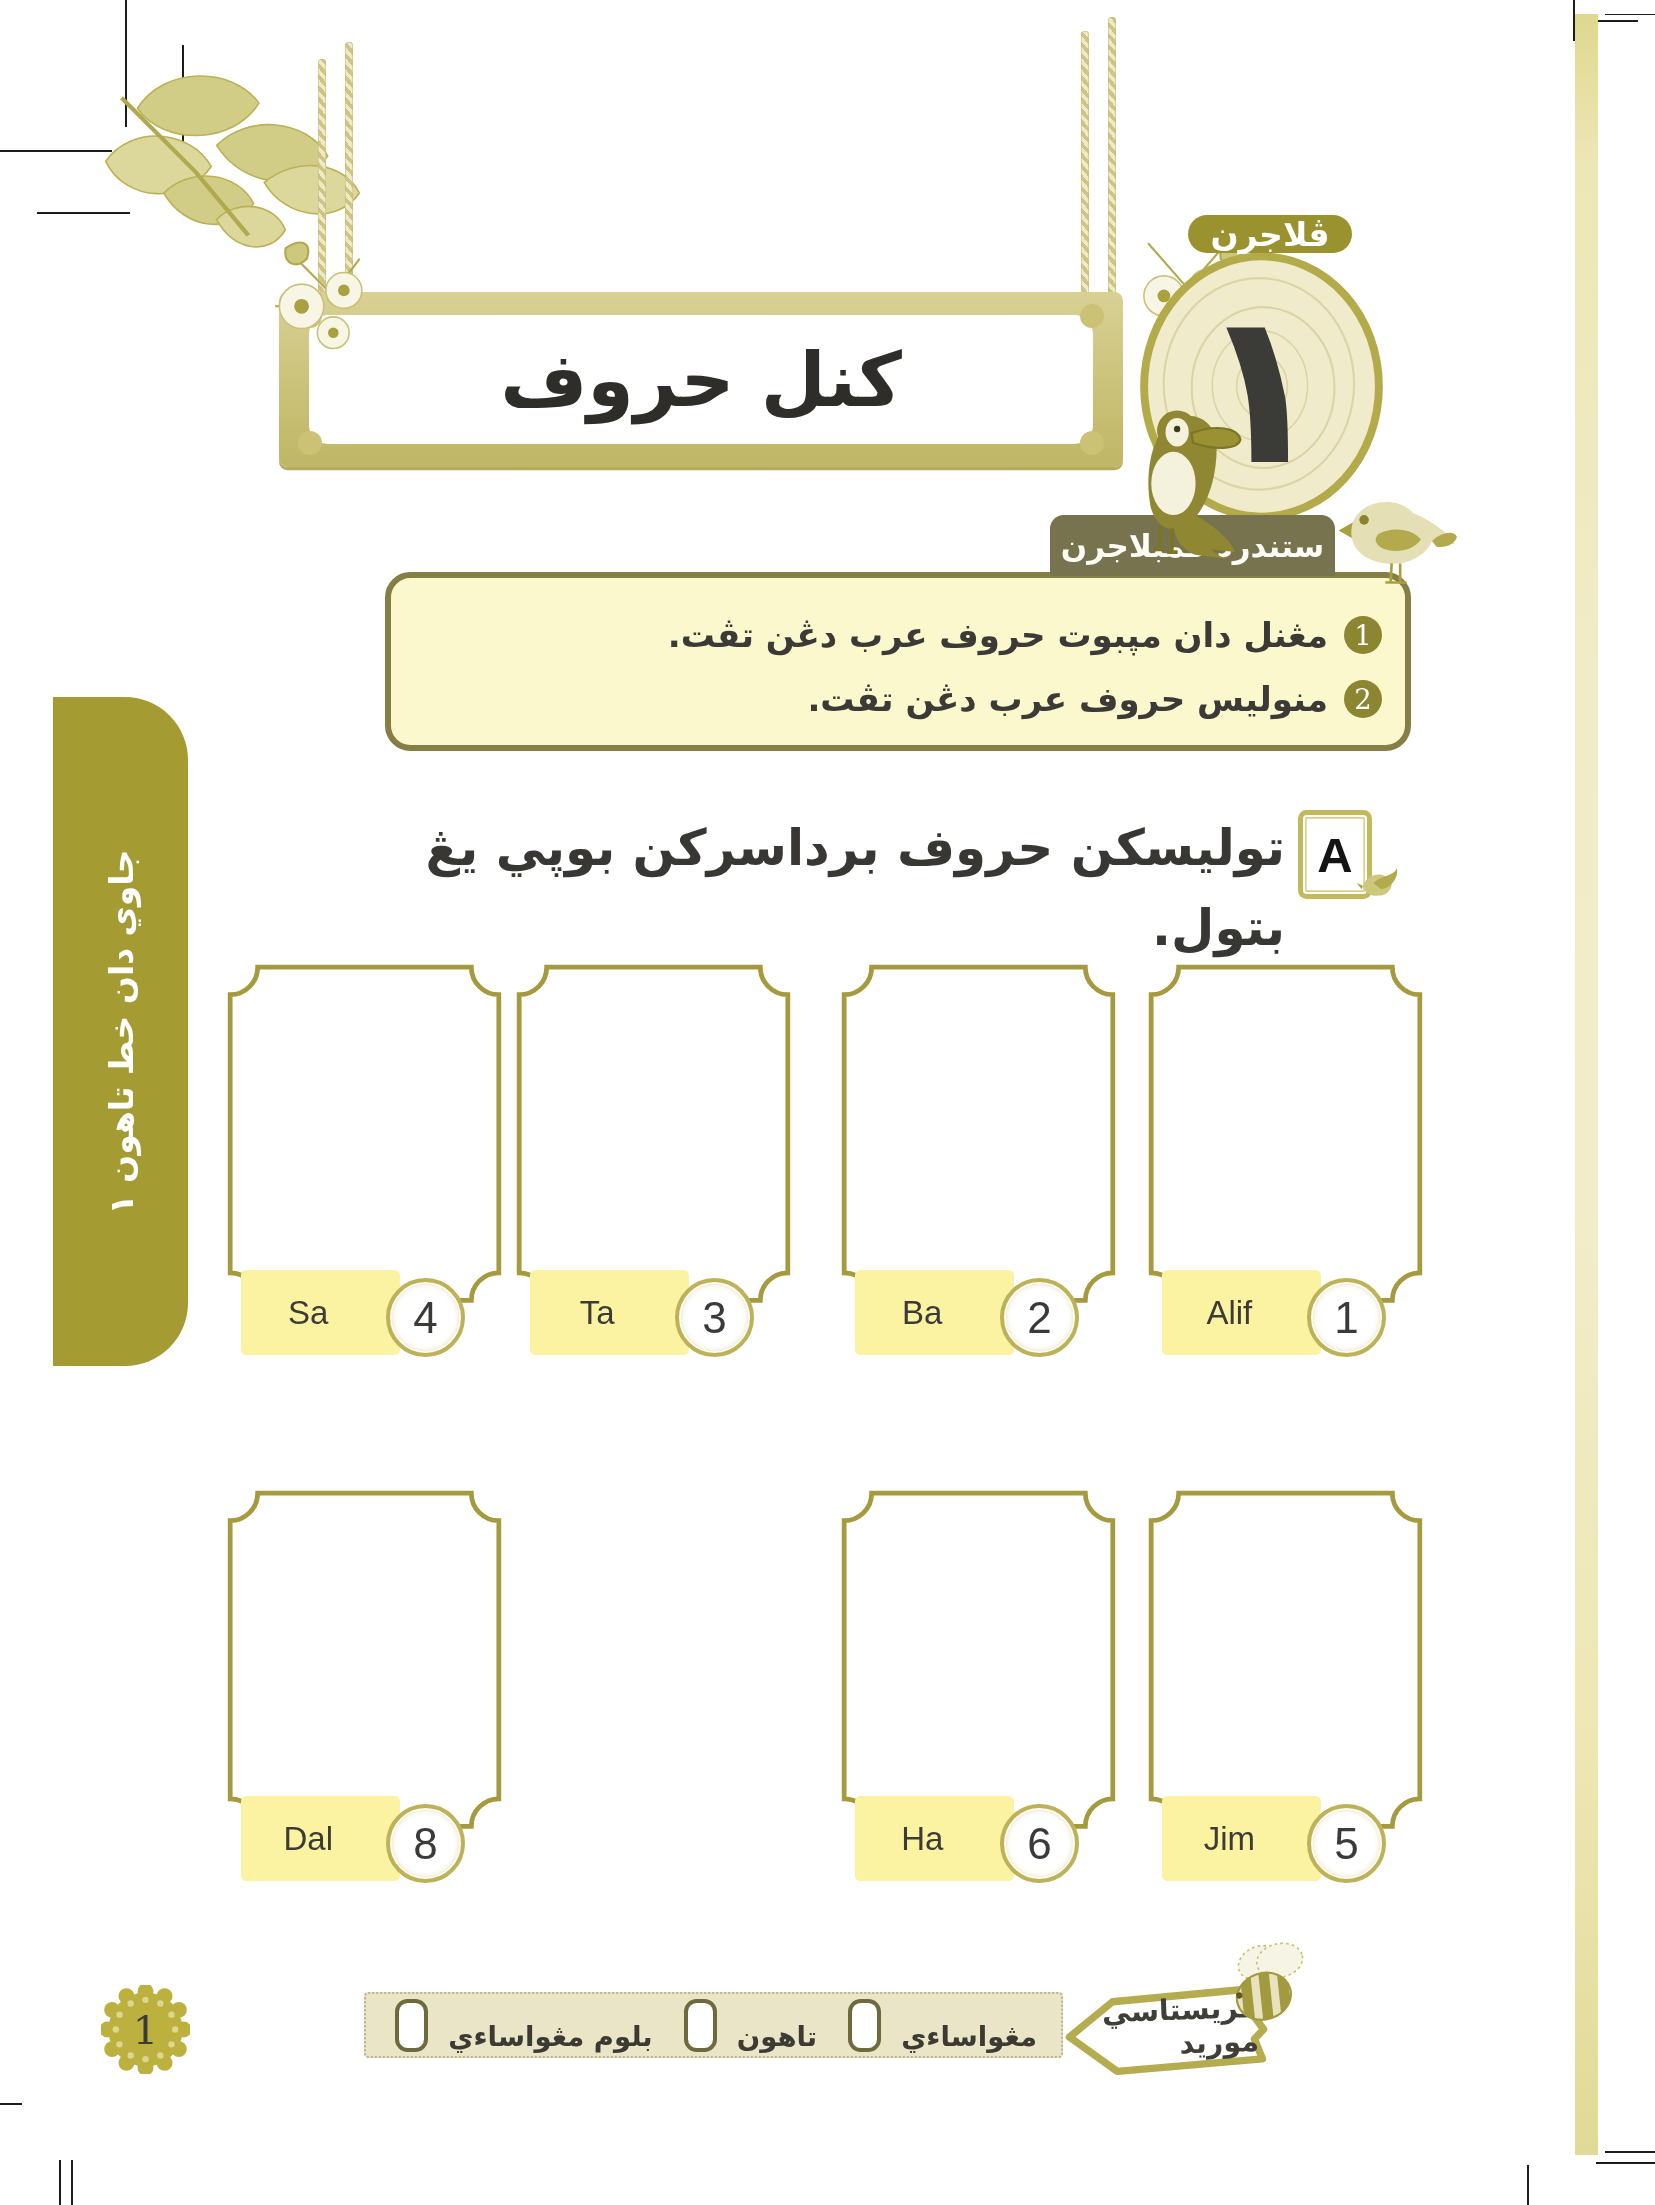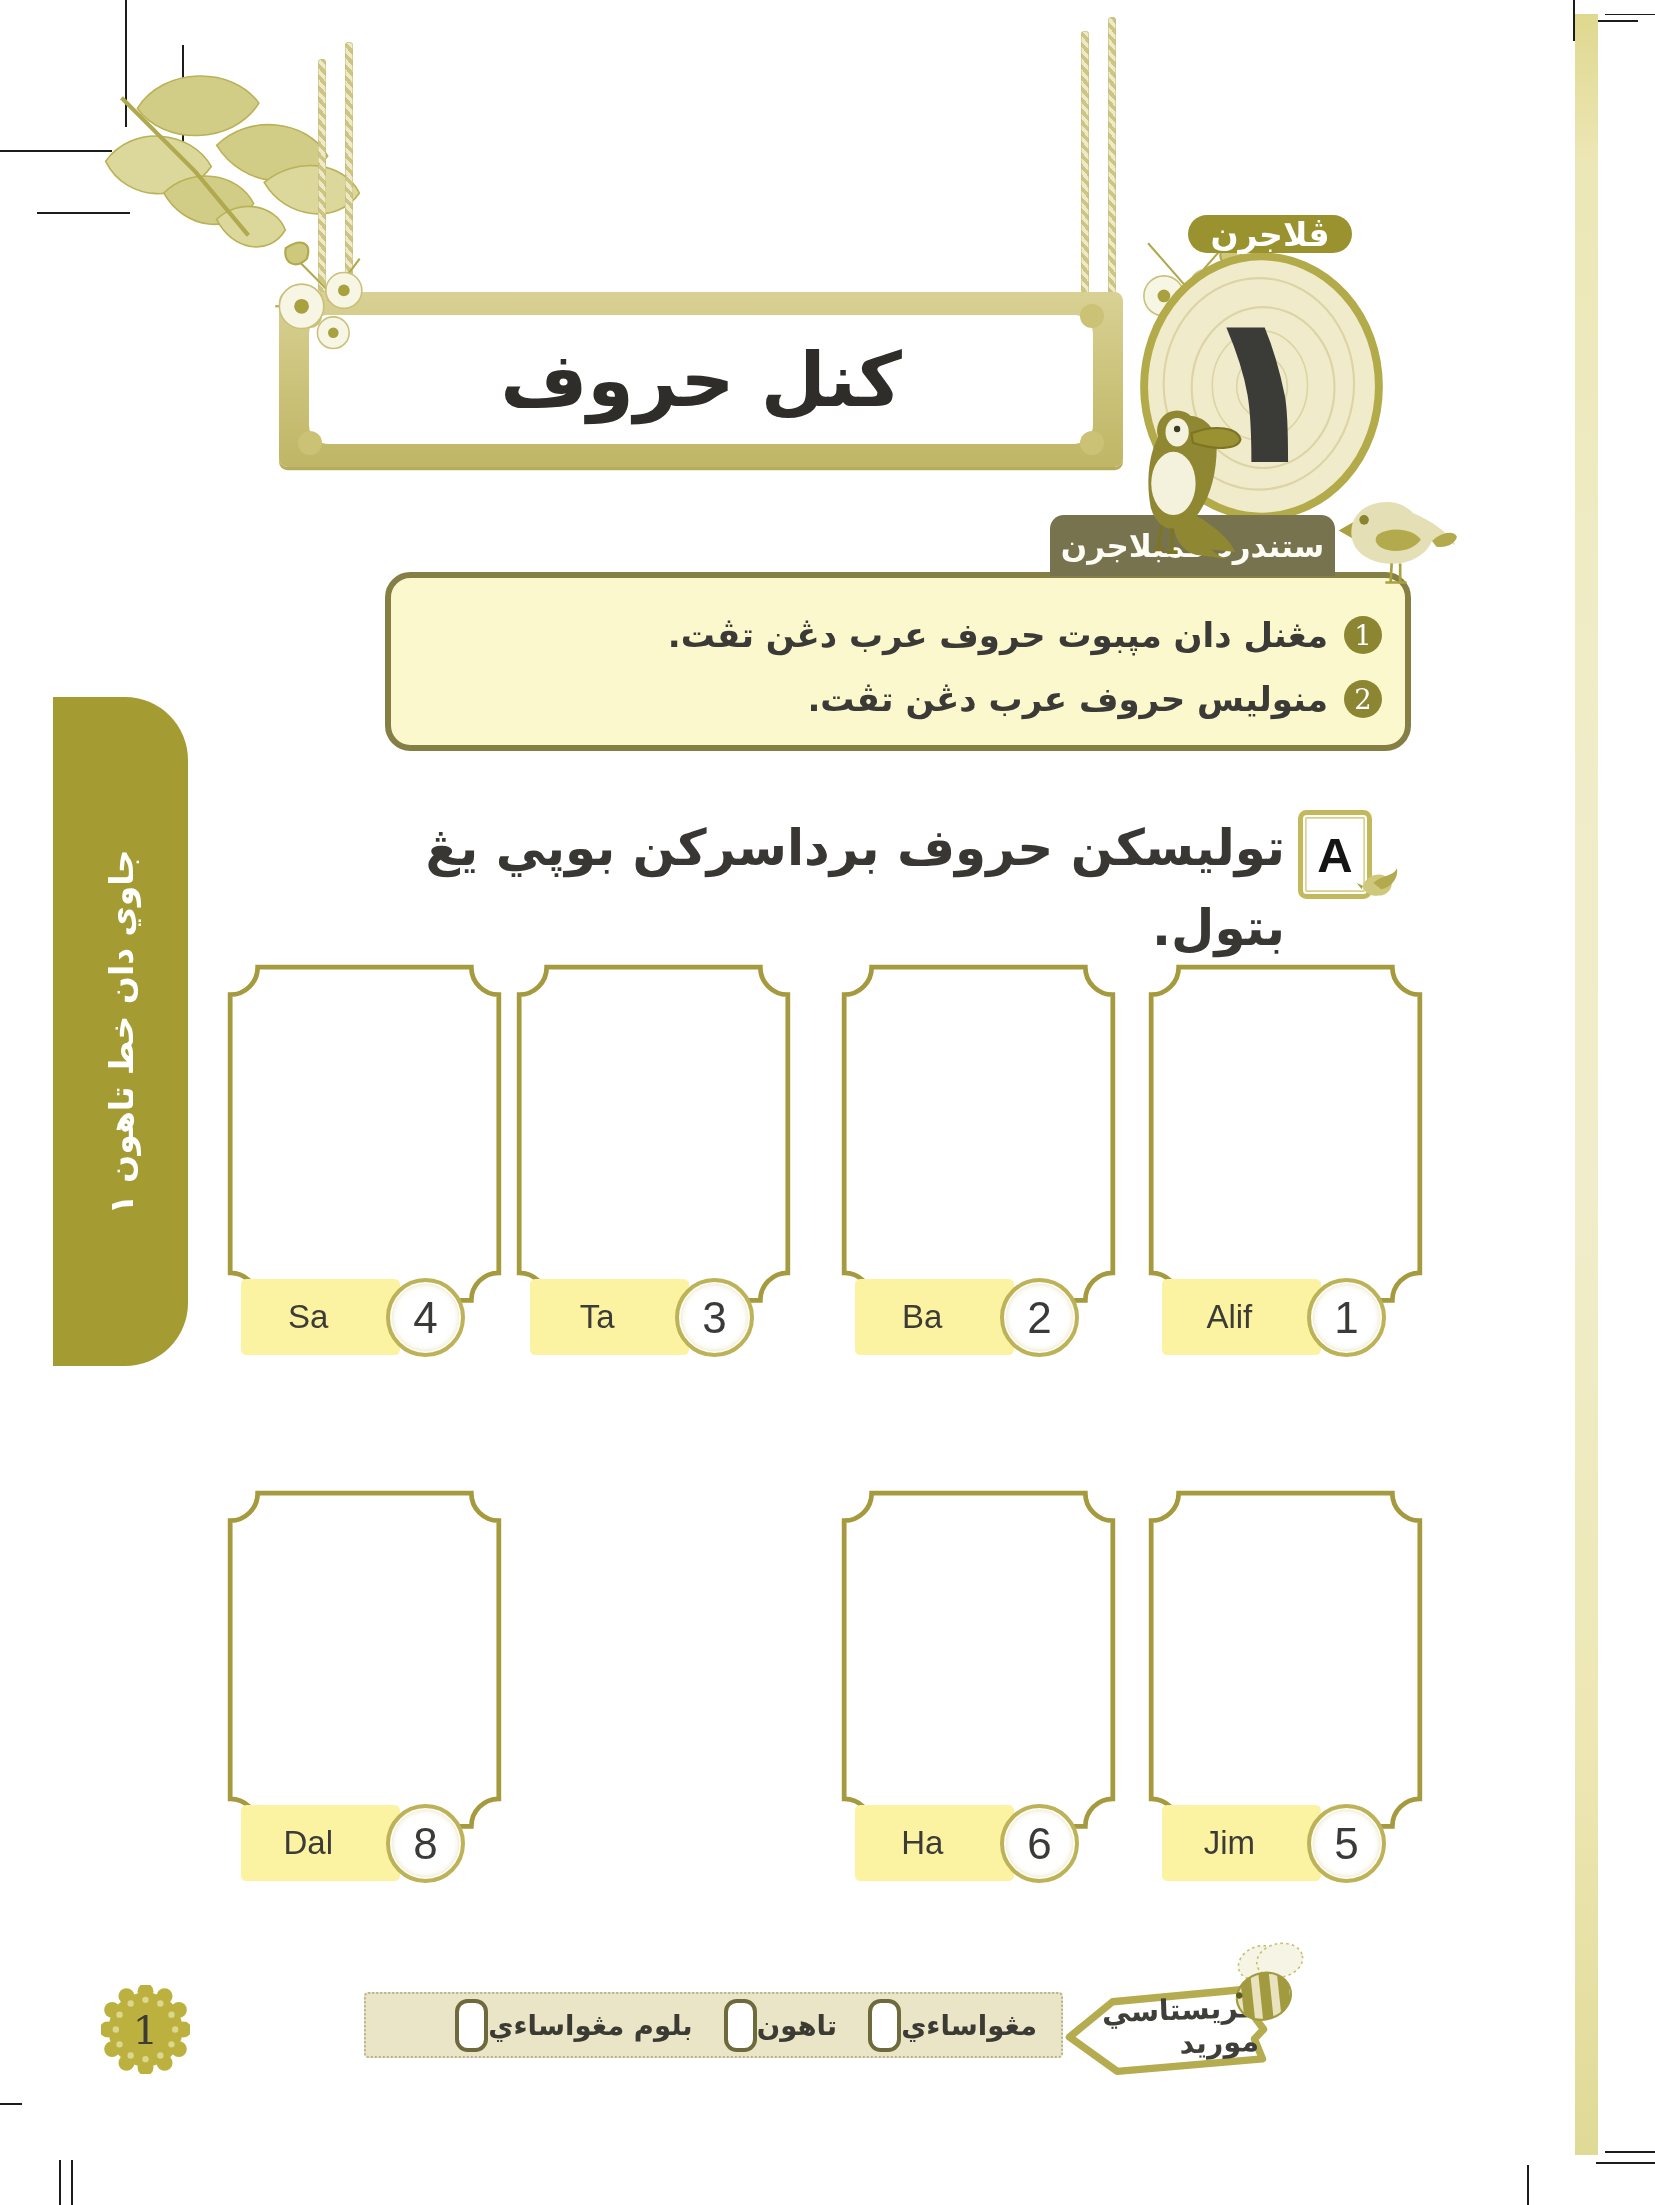--- a/index.html
+++ b/index.html
@@ -84,21 +84,21 @@
   }
   .instruction{
     left:365px; top:808px; width:920px; height:80px; line-height:80px;
     direction:rtl; text-align:right; font-size:50px; font-weight:bold; color:#383733;
   }
 
   
   .wbox{position:absolute; width:275px; height:340px;}
   .wbox svg{position:absolute; inset:0;}
   .wbox-label{
-    position:absolute; left:13.8px; bottom:-51px; width:159px; height:76px;
+    position:absolute; left:13.8px; bottom:-51px; width:159px; height:85px;
     background:#fcf3a2; border-radius:5.3px; z-index:2;
     display:flex; align-items:center; justify-content:center; padding-right:24px; box-sizing:border-box;
     font-family:"Liberation Sans", sans-serif; font-size:33px; color:#3c3b37;
   }
   .wbox-circle{
     position:absolute; left:159px; bottom:-53px; width:79px; height:79px; z-index:3;
     background:#ffffff; border:4.8px solid #bdb258; border-radius:50%; box-sizing:border-box;
     box-shadow:inset 0 0 0 1.6px #fffef5, inset 0 0 7.4px #d8d09c;
     display:flex; align-items:center; justify-content:center;
     font-family:"Liberation Sans", sans-serif; font-size:44px; color:#3a3a38;
@@ -121,21 +121,21 @@
   .page-badge .num{
     position:absolute; inset:0; display:flex; align-items:center; justify-content:center;
     font-family:"DejaVu Serif", serif; font-size:40px; color:#3c3b35;
   }
   .opt-strip{
     left:364px; top:1992px; width:699px; height:66px; box-sizing:border-box;
     background:#e9e5c6; border:2.1px dotted #b9b18a; border-radius:4.2px;
     display:flex; align-items:center; justify-content:flex-start; direction:rtl;
     padding:0 24px; gap:31px;
   }
-  .opt{display:flex; align-items:center; gap:0; direction:rtl;}
+  .opt{display:flex; align-items:flex-end; gap:20px; direction:rtl;}
   .opt-label{font-size:27.5px; font-weight:bold; color:#3b3a33;}
   .opt-check{
     width:33px; height:53px; background:#ffffff; box-sizing:border-box;
     border:4.8px solid #6f6a3e; border-radius:12.7px;
   }
   .tag{left:1064px; top:1984px; width:207px; height:94px; transform:rotate(-2deg); z-index:3;}
   .tag .tag-text{
     position:absolute; left:42px; top:0; right:16px; bottom:7.4px;
     display:flex; align-items:center; justify-content:center;
     direction:rtl; font-size:28.6px; font-weight:bold; color:#3f3e38;

